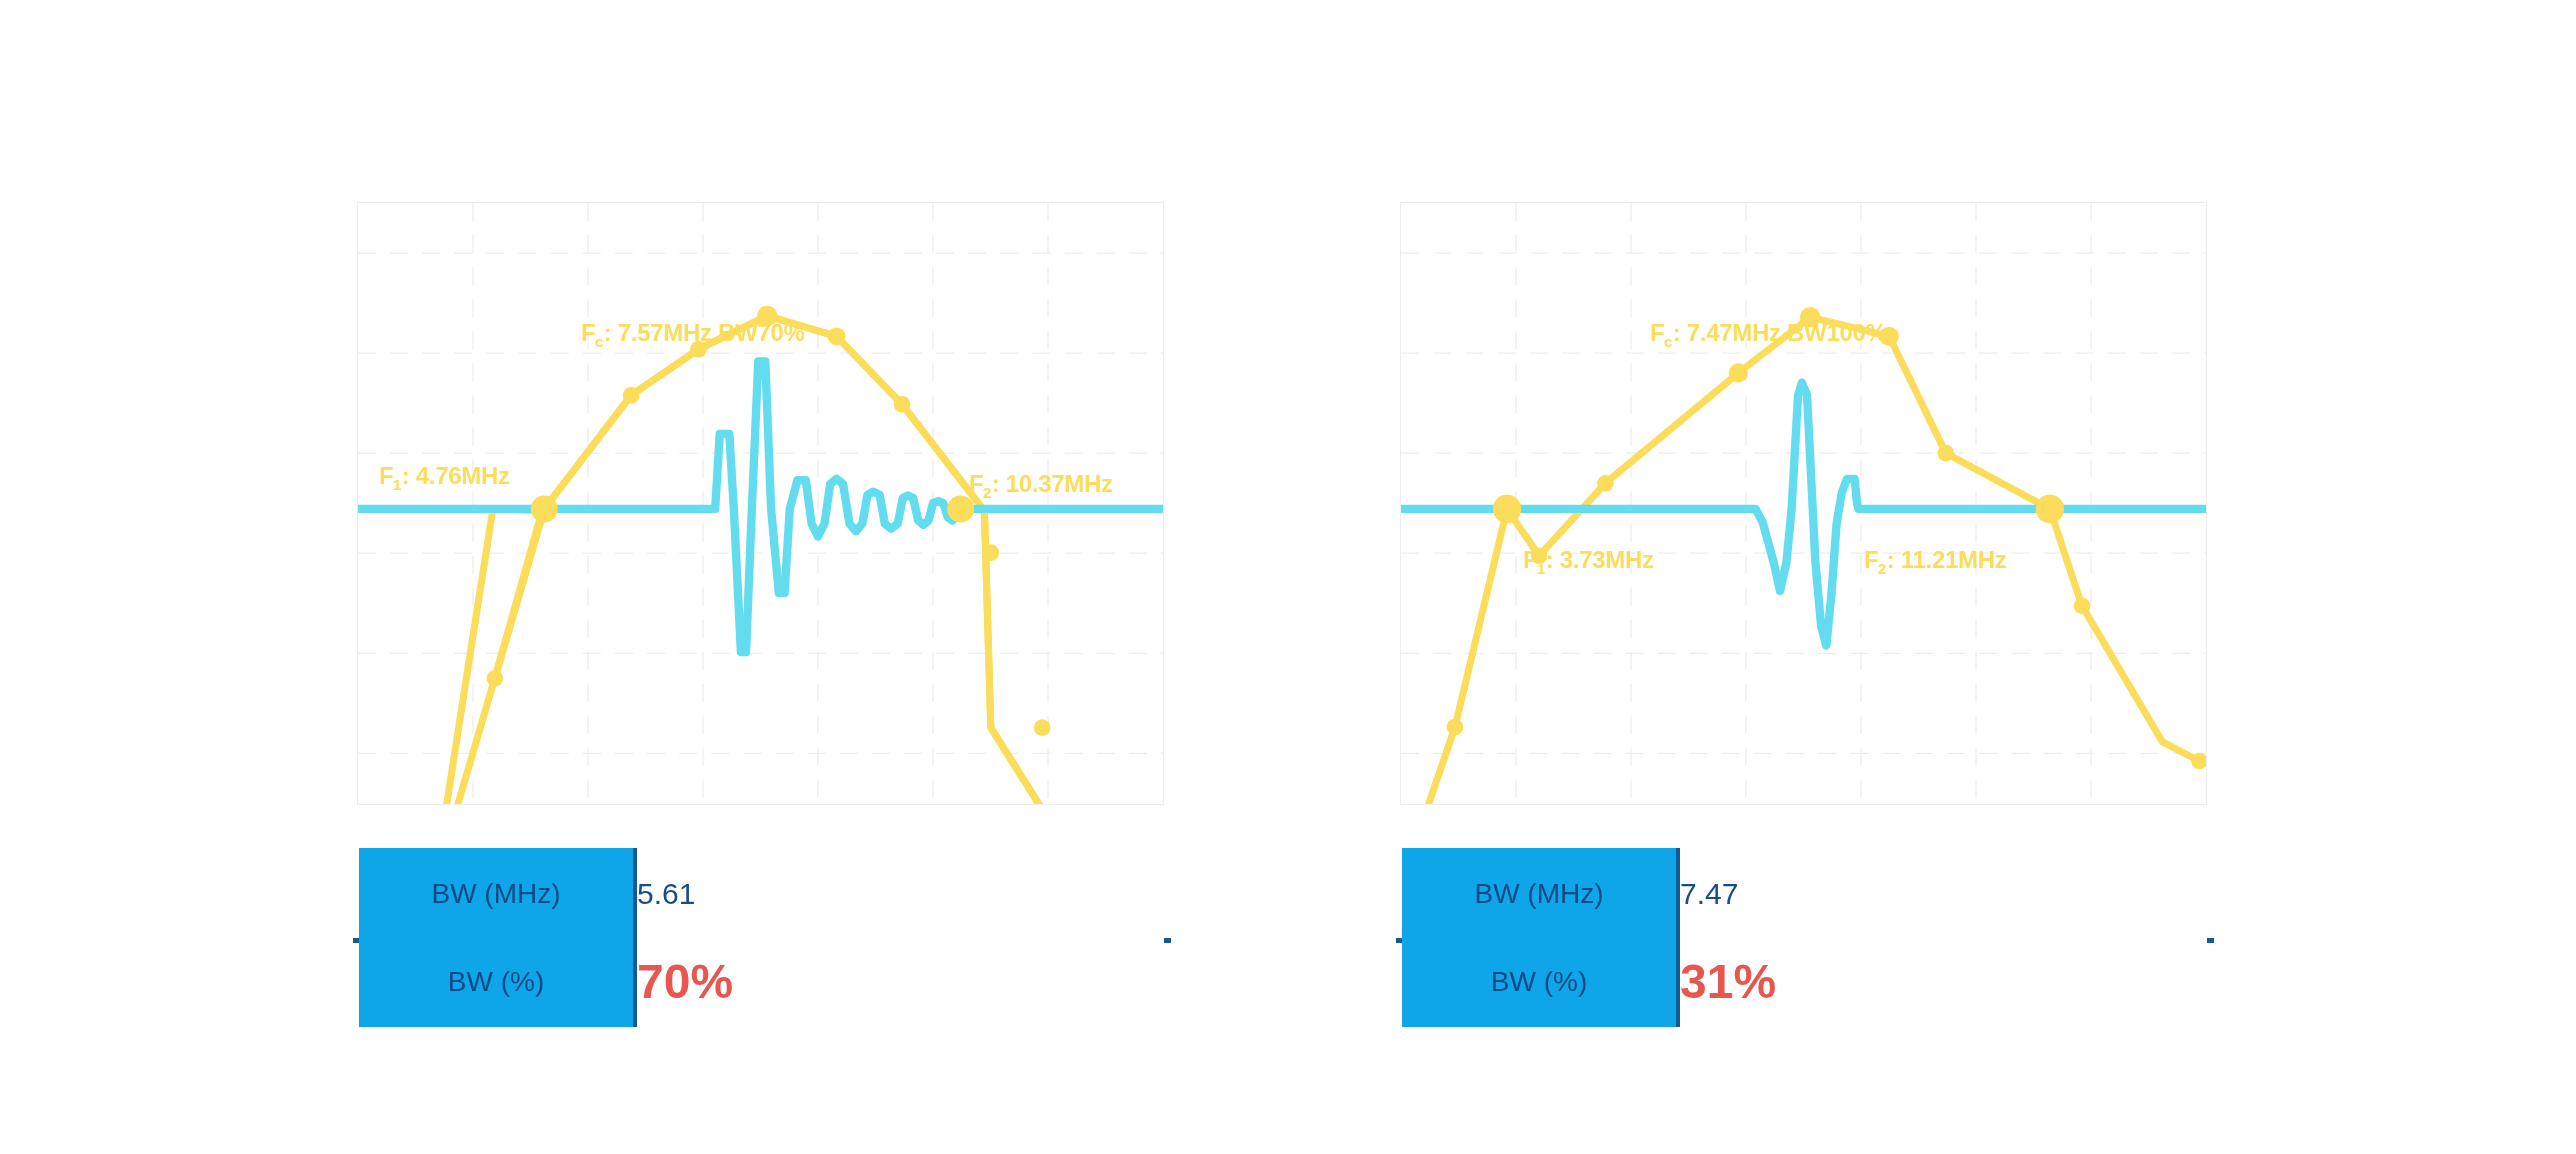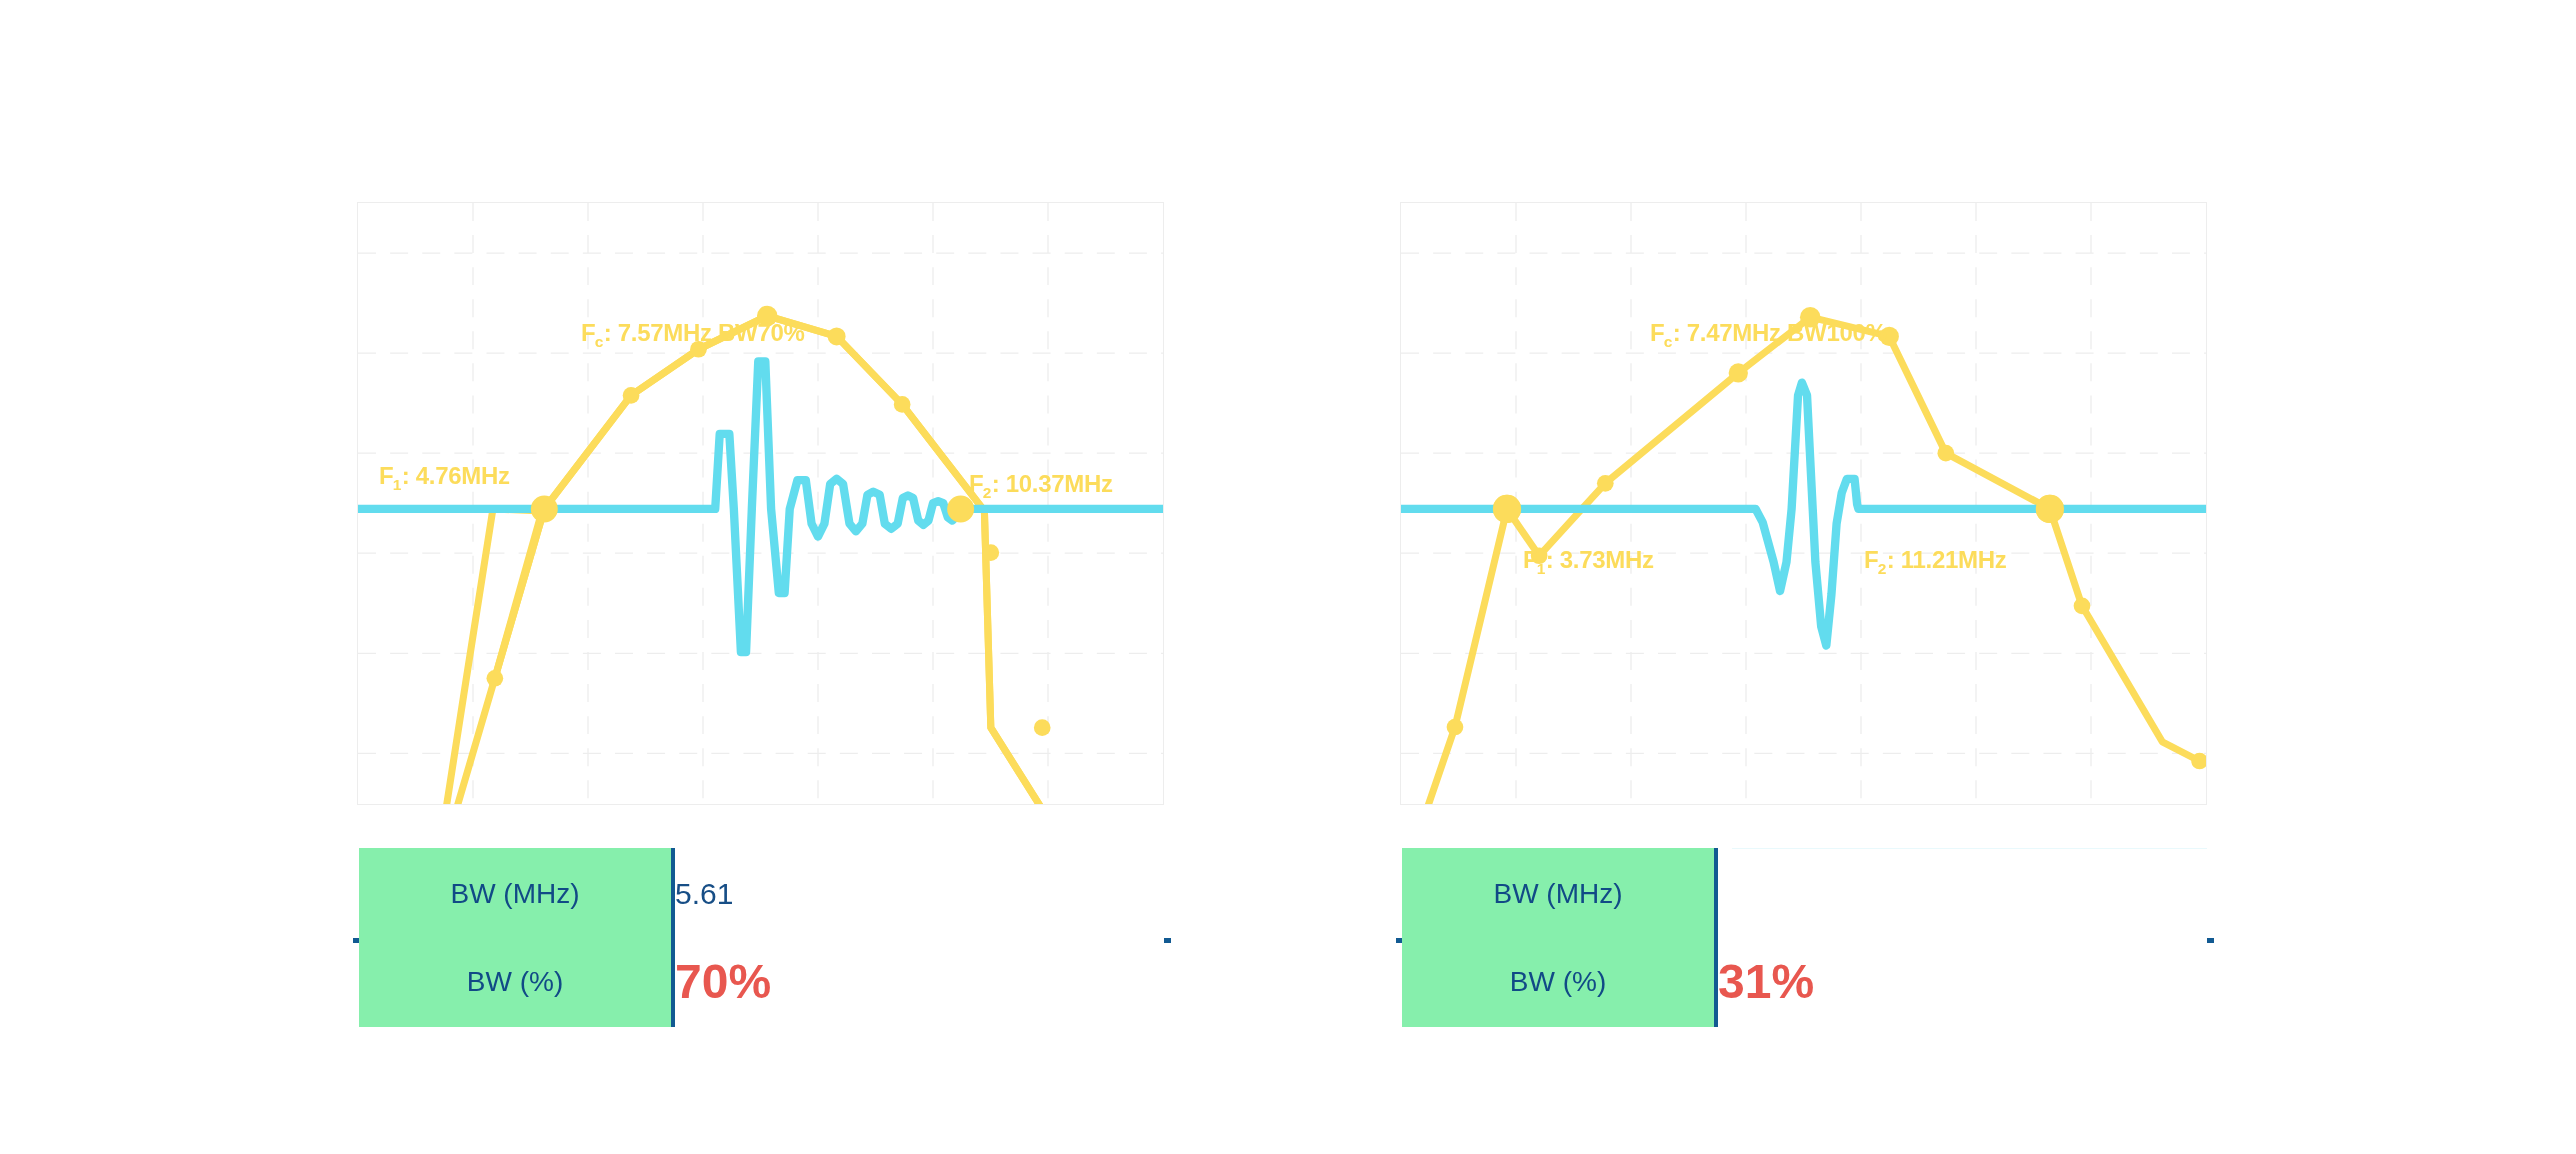--- a/index.html
+++ b/index.html
@@ -74,22 +74,22 @@
     position: absolute;
     left: 0;
     width: 100%;
     height: 91px;
     display: flex;
   }
   .bw-row.row0 { top: 0; }
   .bw-row.row1 { top: 88px; }
 
   .bw-label-cell {
-    width: 316px;
-    background: #86efac;
+    width: 278px;
+    background: #0ea5e9;
     display: flex;
     align-items: center;
     justify-content: center;
     box-sizing: border-box;
     border-right: 4.5px solid #125A92;
   }
   .bw-label-cell span {
     color: #114A86;
     font-size: 28px;
     letter-spacing: 0px;
@@ -293,20 +293,23 @@
     <span>F</span><sub>2</sub><span>: 11.21MHz</span>
   </div>
 
   <div class="bw-table">
     <div class="bw-topline"></div>
 
     <div class="bw-row row0">
       <div class="bw-label-cell">
         <span>BW (MHz)</span>
       </div>
+      <div class="bw-value-cell">
+        <span class="val-num">7.47</span>
+      </div>
     </div>
 
     <div class="bw-sep"></div>
 
     <div class="bw-row row1">
       <div class="bw-label-cell">
         <span>BW (%)</span>
       </div>
       <div class="bw-value-cell">
         <span class="val-pct">31%</span>

